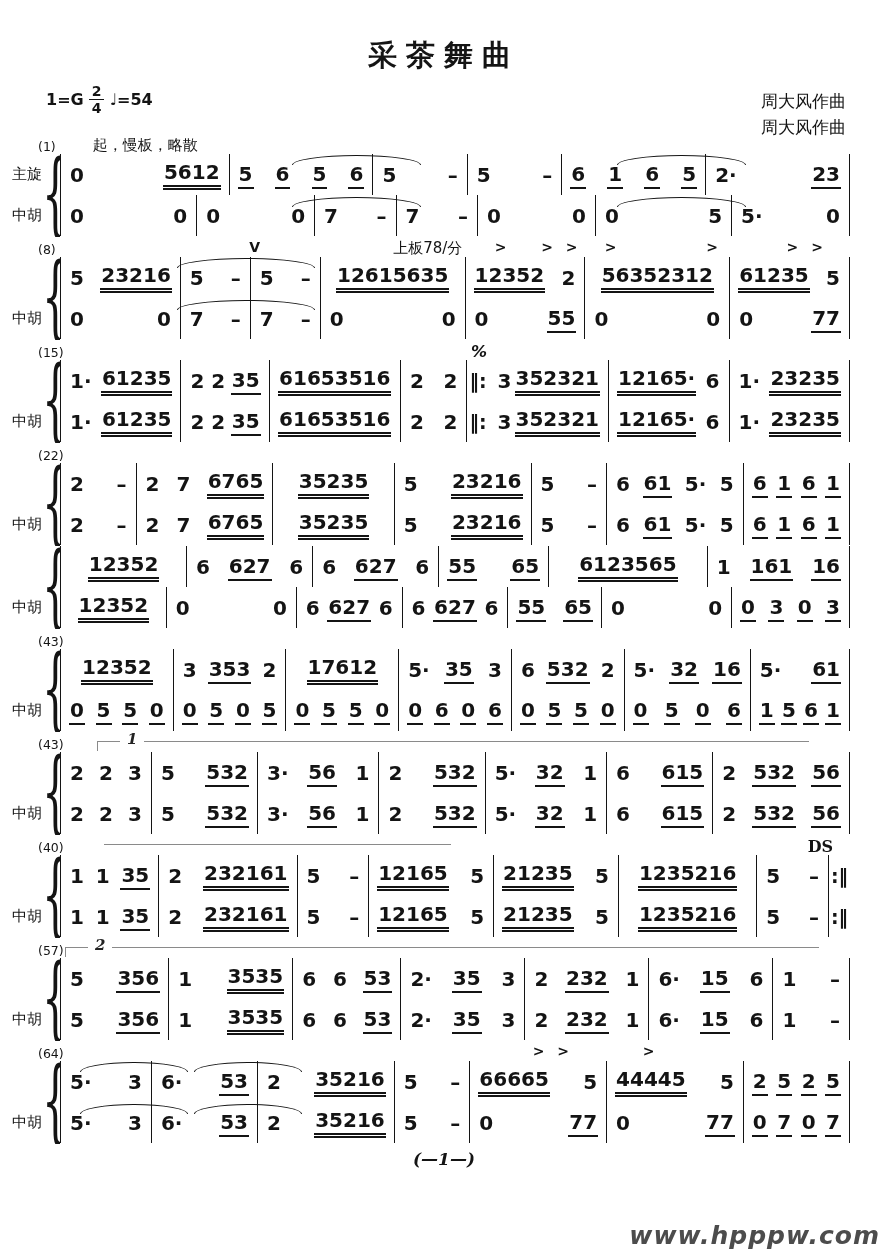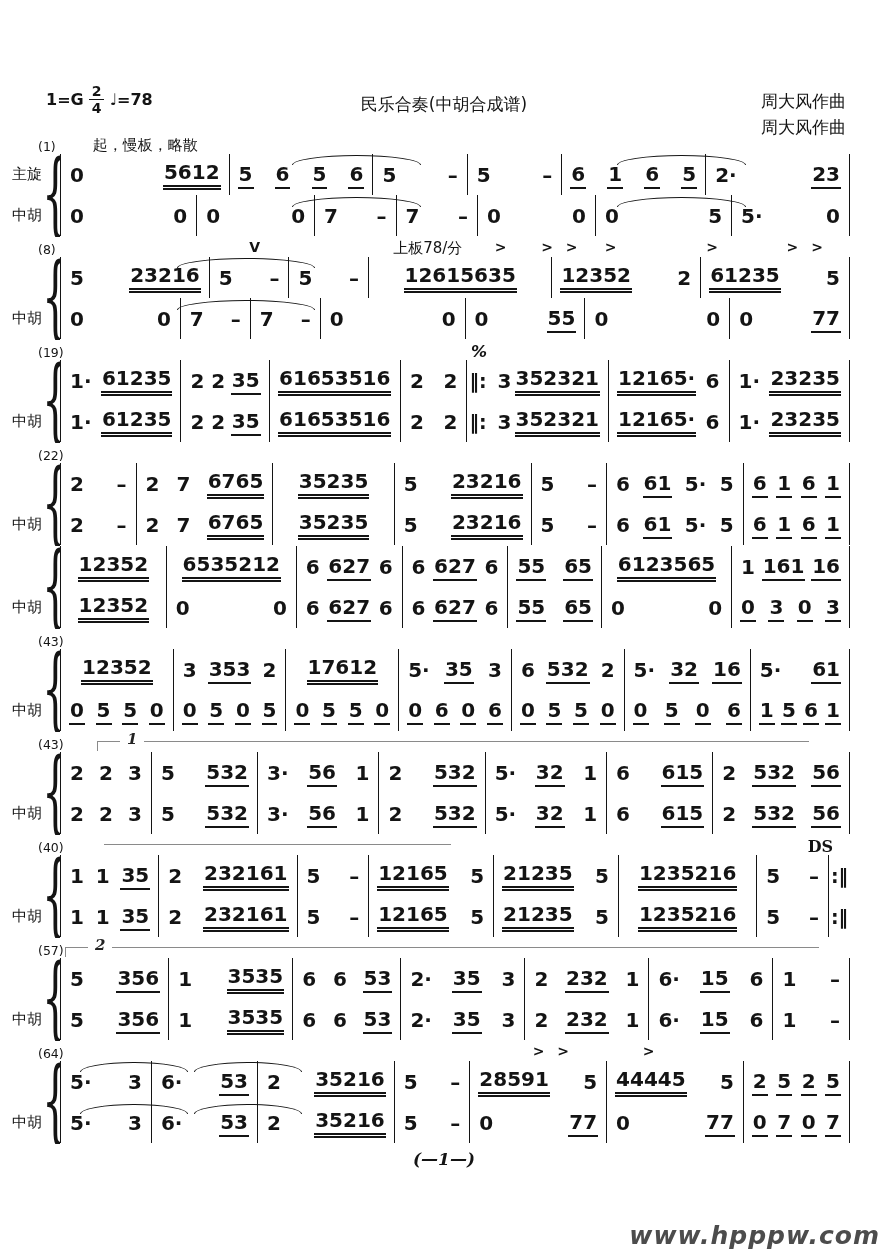--- a/index.html
+++ b/index.html
@@ -54,29 +54,29 @@
   
   .pageno{margin-top:6px;text-align:center;font-family:"DejaVu Serif", serif;
     font-style:italic;font-weight:bold;font-size:17px;}
   .watermark{position:absolute;right:8px;bottom:4px;font-weight:bold;font-style:italic;
     font-size:25px;color:#4c4c4c;letter-spacing:1px;}
 </style>
 </head>
 <body>
 
 <div class="header">
+  <div class="title">采茶舞曲</div>
   <div class="keytempo">
     <span>1=G</span>
     <span class="ts">
       <span class="tn">2</span>
       <span class="td">4</span>
     </span>
-    <span>♩=78</span>
+    <span>♩=54</span>
   </div>
-  <div class="subtitle">民乐合奏(中胡合成谱)</div>
   <div class="credits">
     <div>周大风作曲</div>
     <div>周大风作曲</div>
   </div>
 </div>
 
 <div id="score">
     <div class="system">
       <div class="strip">
         <span class="num">(1)</span>
@@ -189,20 +189,23 @@
               <span class="tok">5</span>
               <span class="tok">–</span>
             </div>
             <div class="measure single" style="flex-grow: 8;">
               <span class="tok u2">12615635</span>
             </div>
             <div class="measure" style="flex-grow: 6;">
               <span class="tok u2">12352</span>
               <span class="tok">2</span>
             </div>
+            <div class="measure single" style="flex-grow: 8;">
+              <span class="tok u2">56352312</span>
+            </div>
             <div class="measure" style="flex-grow: 6;">
               <span class="tok u2">61235</span>
               <span class="tok">5</span>
             </div>
           </div>
         </div>
         <div class="staffrow">
           <span class="slabel">中胡</span>
           <span class="bsp"></span>
           <div class="measures">
@@ -233,21 +236,21 @@
             <div class="measure" style="flex-grow: 6;">
               <span class="tok">0</span>
               <span class="tok u1">77</span>
             </div>
           </div>
         </div>
       </div>
     </div>
     <div class="system">
       <div class="strip">
-        <span class="num">(19)</span>
+        <span class="num">(15)</span>
         <span class="a segno" style="left: 55.2%;">%</span>
       </div>
       <div class="rows">
         <div class="brace"></div>
         <div class="staffrow">
           <span class="slabel"></span>
           <span class="bsp"></span>
           <div class="measures">
             <div class="measure" style="flex-grow: 7;">
               <span class="tok">1·</span>
@@ -403,23 +406,20 @@
     </div>
     <div class="system">
       <div class="rows">
         <div class="brace"></div>
         <div class="staffrow">
           <span class="slabel"></span>
           <span class="bsp"></span>
           <div class="measures">
             <div class="measure single" style="flex-grow: 5;">
               <span class="tok u2">12352</span>
-            </div>
-            <div class="measure single" style="flex-grow: 7;">
-              <span class="tok u2">6535212</span>
             </div>
             <div class="measure" style="flex-grow: 5;">
               <span class="tok">6</span>
               <span class="tok u1">627</span>
               <span class="tok">6</span>
             </div>
             <div class="measure" style="flex-grow: 5;">
               <span class="tok">6</span>
               <span class="tok u1">627</span>
               <span class="tok">6</span>
@@ -849,21 +849,21 @@
             </div>
             <div class="measure" style="flex-grow: 6;">
               <span class="tok">2</span>
               <span class="tok u2">35216</span>
             </div>
             <div class="measure" style="flex-grow: 2;">
               <span class="tok">5</span>
               <span class="tok">–</span>
             </div>
             <div class="measure" style="flex-grow: 6;">
-              <span class="tok u2">28591</span>
+              <span class="tok u2">66665</span>
               <span class="tok">5</span>
             </div>
             <div class="measure" style="flex-grow: 6;">
               <span class="tok u2">44445</span>
               <span class="tok">5</span>
             </div>
             <div class="measure" style="flex-grow: 4;">
               <span class="tok u1">2</span>
               <span class="tok u1">5</span>
               <span class="tok u1">2</span>

